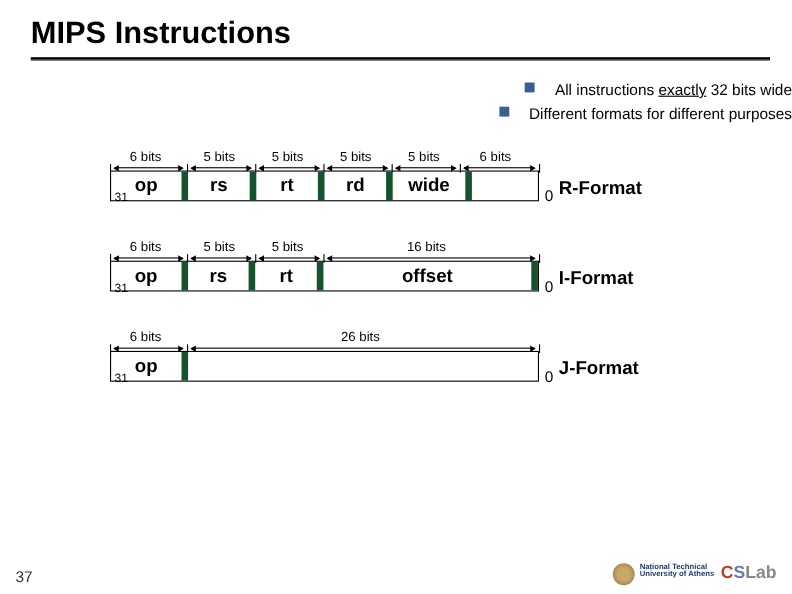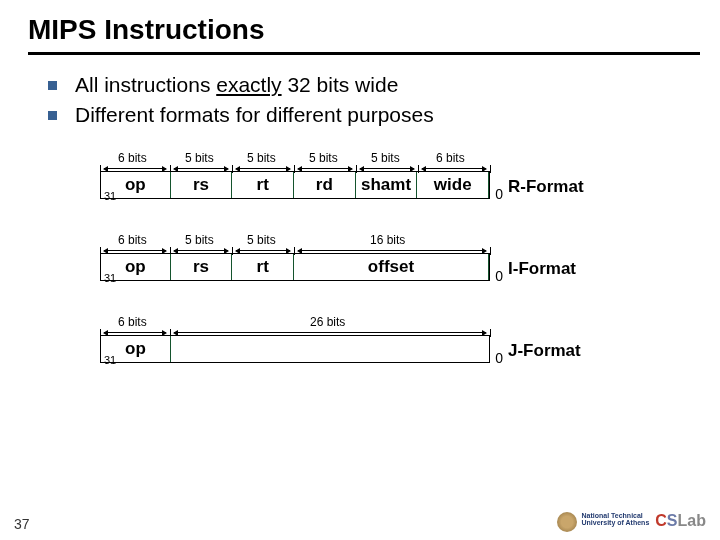--- a/index.html
+++ b/index.html
@@ -31,23 +31,24 @@
   }
   .content {
     padding: 18px 0 0 48px;
   }
   .bullets {
     list-style: none;
   }
   .bullets li {
     display: flex;
     align-items: baseline;
-    font-size: 21px;
+    font-size: 14px;
     color: #000;
     margin-bottom: 6px;
+    justify-content: flex-end;
   }
   .sq {
     width: 9px;
     height: 9px;
     background: #376092;
     display: inline-block;
     margin-right: 18px;
     position: relative;
     top: -2px;
   }
@@ -101,21 +102,21 @@
   }
   .harrow::before { left: -1px; border-right: 5px solid #000; }
   .harrow::after  { right: -1px; border-left: 5px solid #000; }
   .field-row {
     display: flex;
     width: 390px;
     border: 1px solid #000;
     position: relative;
   }
   .field {
-    border-right: 1px solid #14532d;
+    border-right: 6px solid #14532d;
     text-align: center;
     font-weight: bold;
     font-size: 17px;
     padding: 3px 0;
   }
   .field:last-child { border-right: none; }
   .num31 {
     position: absolute;
     left: -22px;
     bottom: -4px;
@@ -217,21 +218,20 @@
             <span class="tick" style="left:318px"></span>
             <span class="harrow" style="left:322px;width:64px"></span>
             <span class="tick" style="left:390px"></span>
           </div>
         </div>
         <div class="field-row">
           <div class="field" style="width:70px">op</div>
           <div class="field" style="width:62px">rs</div>
           <div class="field" style="width:62px">rt</div>
           <div class="field" style="width:62px">rd</div>
-          <div class="field" style="width:62px">shamt</div>
           <div class="field" style="width:72px">wide</div>
           <span class="num31">31</span>
           <span class="num0">0</span>
         </div>
         <div class="format-label">R-Format</div>
       </div>
 
       <div class="format-row">
         <div class="bit-labels">
           <span class="bit-label" style="left:18px">6 bits</span>

